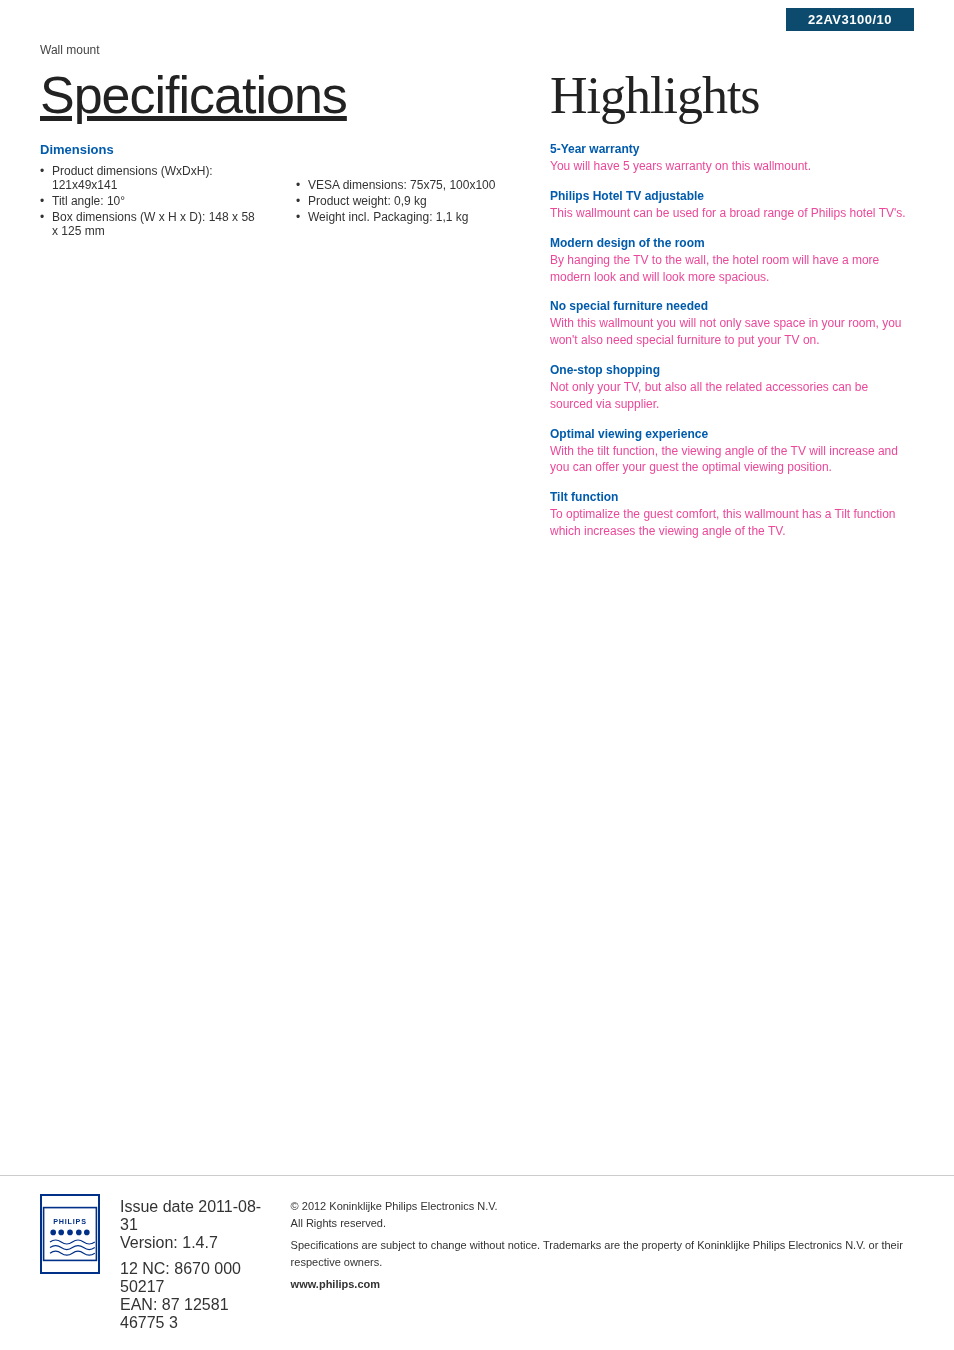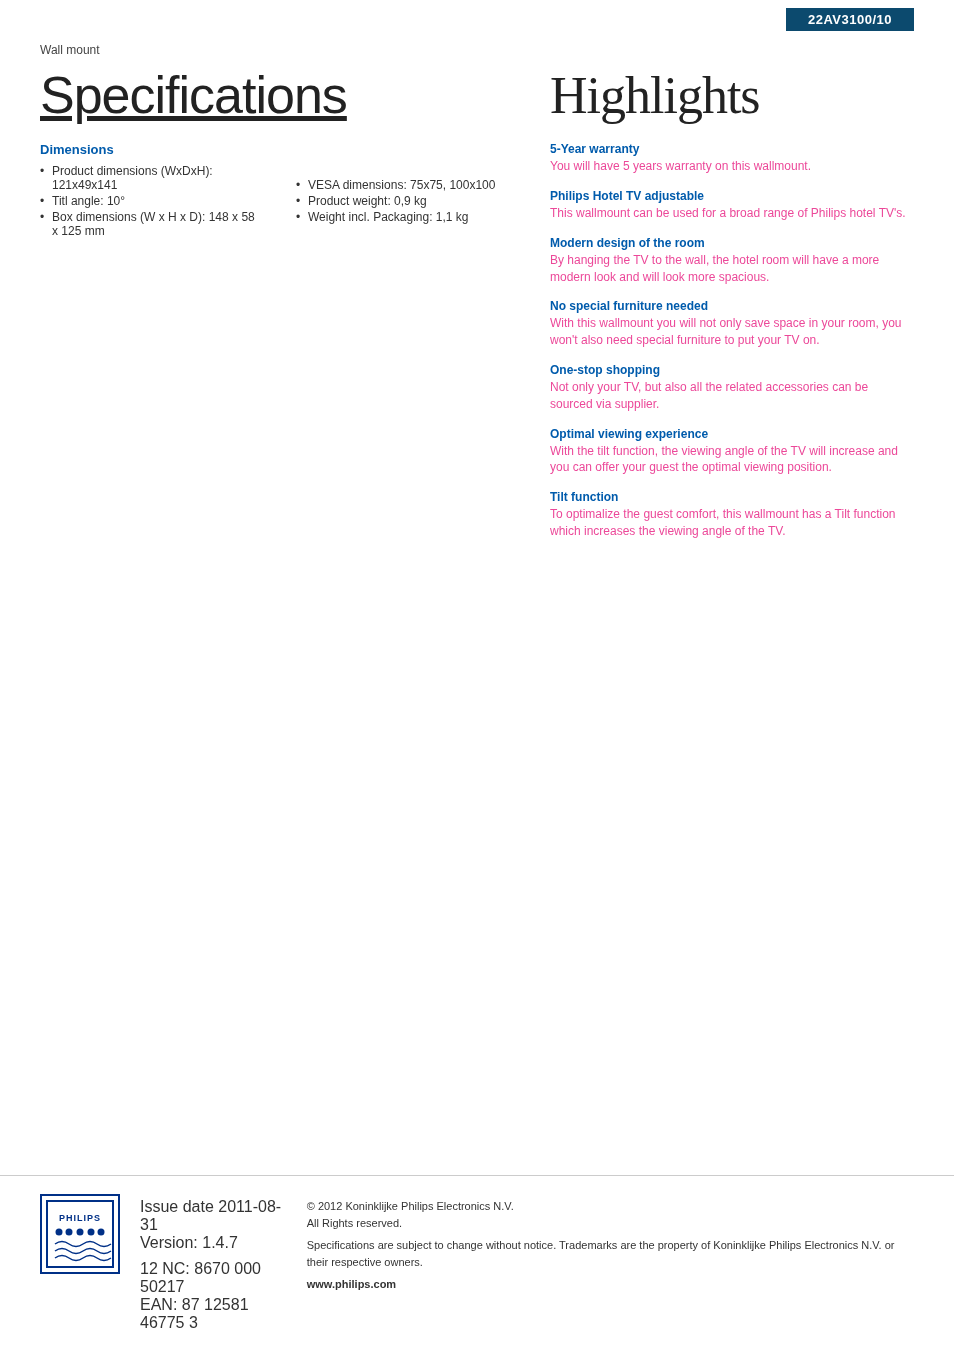--- a/index.html
+++ b/index.html
@@ -175,21 +175,21 @@
       margin-top: 6px;
       display: block;
     }
 
     
     .logo-container {
       display: flex;
       align-items: center;
       justify-content: center;
       border: 2px solid #003087;
-      width: 80px;
+      width: 60px;
       height: 80px;
       flex-shrink: 0;
     }
   </style>
 </head>
 <body>
 
 <div class="page-wrapper">
 
   <div class="header-bar">

